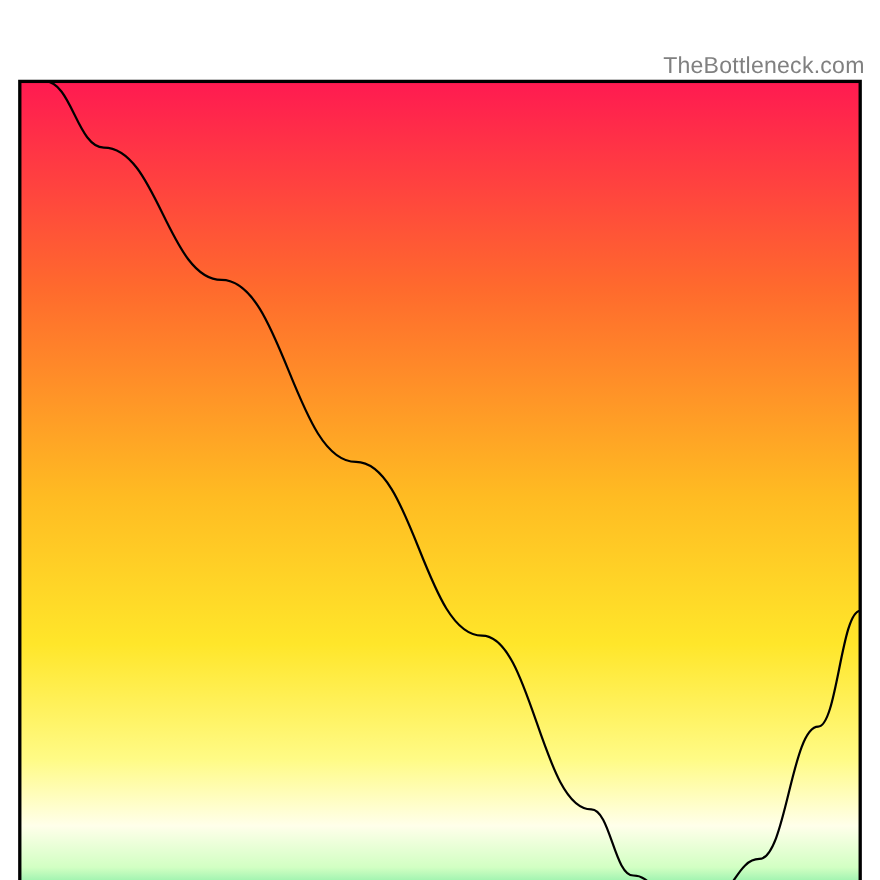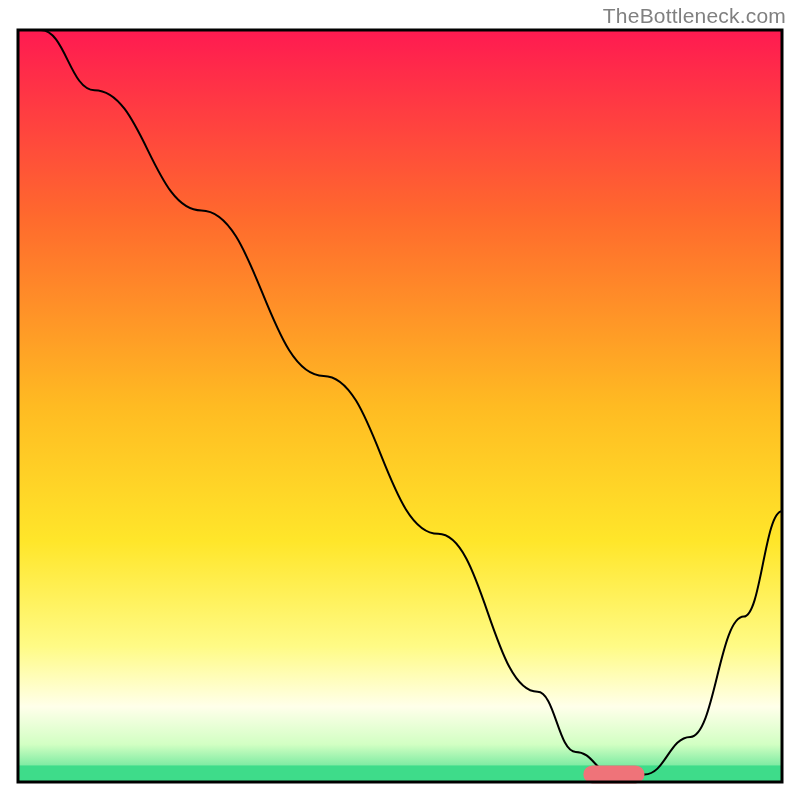--- a/index.html
+++ b/index.html
@@ -8,20 +8,21 @@
     width: 800px;
     height: 800px;
     background: #ffffff;
     overflow: hidden;
     font-family: Arial, Helvetica, sans-serif;
   }
   .wrap {
     position: relative;
     width: 800px;
     height: 748px;
+    margin-top: 44px;
   }
   .watermark {
     position: absolute;
     top: 4px;
     right: 14px;
     font-size: 21px;
     color: #808080;
     font-weight: 400;
     letter-spacing: 0.2px;
   }

